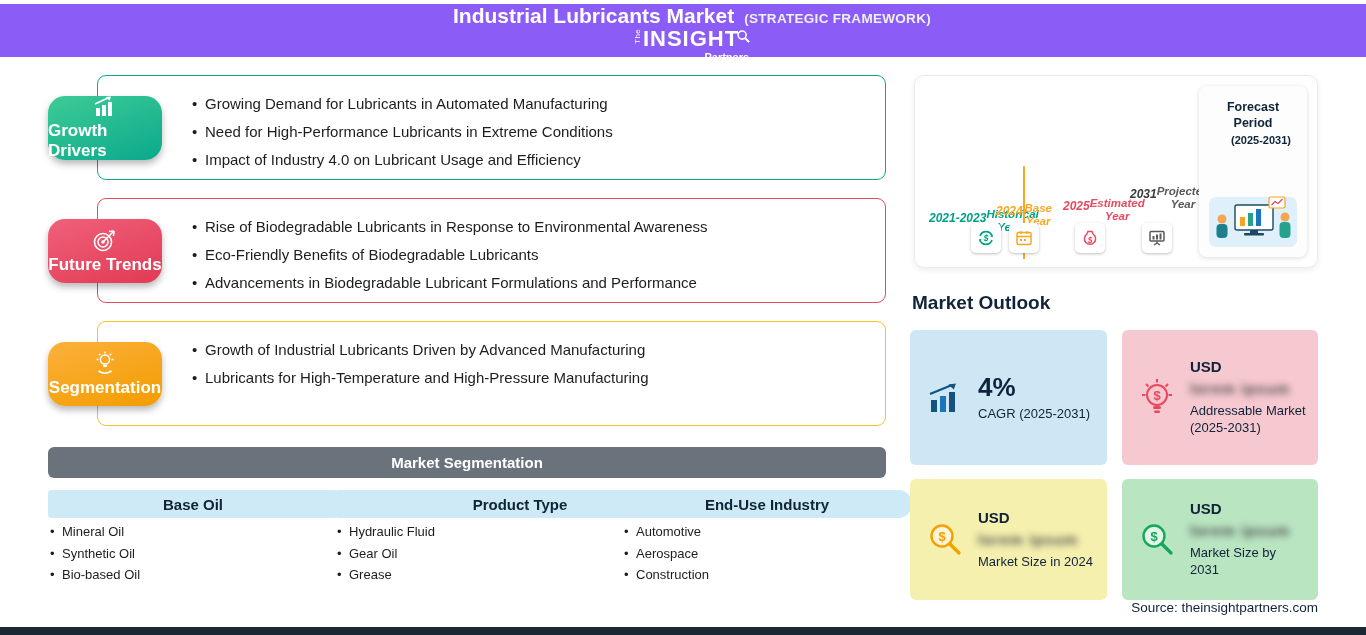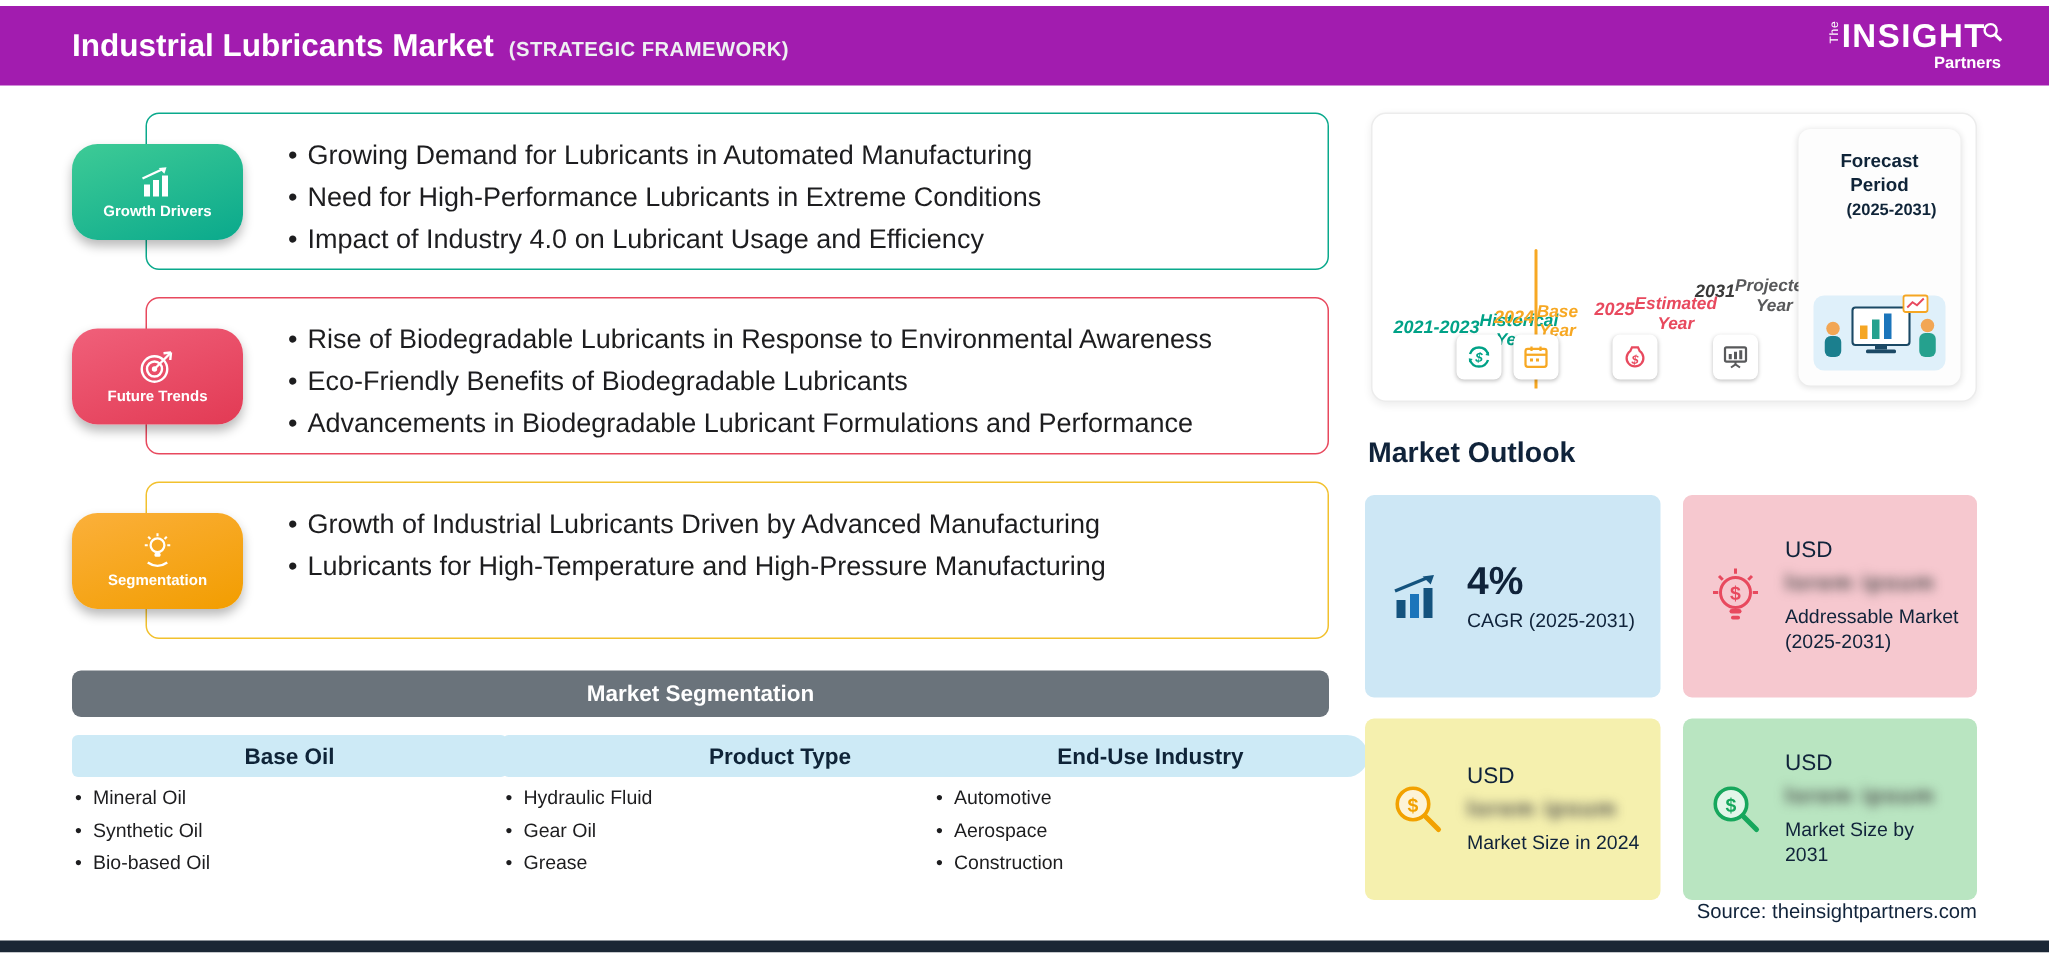--- a/index.html
+++ b/index.html
@@ -2,50 +2,50 @@
 <html><head>
 <meta charset="utf-8">
 <style>
   html,body{margin:0;padding:0;}
   body{
     width:1366px;height:635px;position:relative;overflow:hidden;
     background:#ffffff;font-family:"Liberation Sans",sans-serif;color:#1d1d1f;
   }
 
   
-  .header{position:absolute;top:4px;left:0;right:0;height:53px;background:#a21caf;
+  .header{position:absolute;top:4px;left:0;right:0;height:53px;background:#8b5cf6;
     display:flex;align-items:center;justify-content:space-between;
-    padding:0 30px 0 48px;box-sizing:border-box;}
+    padding:0 30px 0 48px;box-sizing:border-box;flex-direction:column;}
   .header-titles{display:flex;align-items:baseline;gap:10px;}
   .header-title{color:#fff;font-size:21px;font-weight:bold;}
   .header-subtitle{color:#eef0f2;font-size:13.5px;font-weight:600;letter-spacing:.3px;}
   .logo{display:flex;flex-direction:column;align-items:flex-end;color:#fff;line-height:1;}
   .logo-top{display:flex;align-items:center;}
   .logo-the{font-size:8px;transform:rotate(-90deg);letter-spacing:.5px;width:10px;}
   .logo-insight{font-size:22px;font-weight:bold;letter-spacing:1px;}
   .logo-mag{margin-left:-3px;margin-top:-6px;}
   .logo-partners{font-size:11px;font-weight:bold;margin-top:2px;margin-right:2px;}
 
   
   .fw-row{position:absolute;left:48px;width:838px;height:105px;}
   .row-0{top:75px;} .row-1{top:198px;} .row-2{top:321px;}
   .fw-box{position:absolute;left:49px;right:0;top:0;bottom:0;border-radius:9px;background:#fff;box-sizing:border-box;}
   .box-0{border:1.6px solid #0aa98c;}
   .box-1{border:1.6px solid #e8495e;}
   .box-2{border:1.6px solid #f2c12e;}
   .fw-box ul{list-style:none;margin:0;padding:20px 12px 0 94px;}
-  .fw-box li{font-size:18px;color:#1d1d1f;line-height:15px;margin-bottom:13px;position:relative;padding-left:13px;}
+  .fw-box li{font-size:15px;color:#1d1d1f;line-height:15px;margin-bottom:13px;position:relative;padding-left:13px;}
   .fw-box li::before{content:"•";position:absolute;left:0;top:0;}
   .fw-pill{position:absolute;left:0;top:50%;transform:translateY(-50%);width:114px;height:64px;
     border-radius:17px;display:flex;flex-direction:column;align-items:center;justify-content:center;
     gap:2px;z-index:2;box-shadow:0 4px 7px rgba(0,0,0,.28);}
   .pill-0{background:linear-gradient(160deg,#3ecb96,#0aa98c);}
   .pill-1{background:linear-gradient(160deg,#f0607a,#e23a54);}
   .pill-2{background:linear-gradient(160deg,#fbb03b,#f29d00);}
-  .pill-label{color:#fff;font-size:10px;font-weight:bold;}
+  .pill-label{color:#fff;font-size:17px;font-weight:bold;}
 
   
   .seg-bar{position:absolute;left:48px;top:447px;width:838px;height:31px;background:#6a737b;
     border-radius:6px;color:#fff;font-weight:bold;font-size:15px;
     display:flex;align-items:center;justify-content:center;}
   .seg-head{position:absolute;top:490px;width:290px;height:28px;background:#cdeaf6;border-radius:4px;
     display:flex;align-items:center;justify-content:center;font-weight:bold;font-size:15px;color:#0f2438;}
   .head-0{left:48px;} .head-1{left:335px;padding-left:40px;} .head-2{left:622px;border-radius:14px;}
   .seg-list{position:absolute;top:525px;width:264px;}
   .list-0{left:50px;} .list-1{left:337px;} .list-2{left:624px;}
@@ -80,21 +80,21 @@
   .mo-title{position:absolute;left:912px;top:292px;font-size:19px;font-weight:bold;color:#10233a;}
   .mo-card{position:absolute;border-radius:6px;display:flex;align-items:center;box-sizing:border-box;
     padding:0 10px 0 12px;gap:10px;}
   .card-0{left:910px;top:330px;width:197px;height:135px;background:#cde7f5;}
   .card-1{left:1122px;top:330px;width:196px;height:135px;background:#f6c8cf;}
   .card-2{left:910px;top:479px;width:197px;height:121px;background:#f5f0ae;}
   .card-3{left:1122px;top:479px;width:196px;height:121px;background:#b9e5c1;}
   .mo-icon{flex:0 0 46px;display:flex;align-items:center;justify-content:center;}
   .mo-text{flex:1;}
   .mo-value{font-size:26px;font-weight:bold;color:#10233a;}
-  .mo-currency{font-size:15px;font-weight:normal;color:#10233a;}
+  .mo-currency{font-size:15px;font-weight:bold;color:#10233a;}
   .mo-redacted{font-size:15px;font-weight:bold;color:#4a4a4a;filter:blur(3.5px);margin:5px 0 6px;letter-spacing:1px;}
   .mo-label{font-size:13px;color:#10233a;line-height:1.3;margin-top:3px;}
 
   .source{position:absolute;right:48px;top:600px;font-size:13.5px;color:#10233a;}
   .bottom-bar{position:absolute;left:0;right:0;bottom:0;height:8px;background:#1b2735;}
 
   svg{display:block;}
 </style>
 </head>
 <body>

